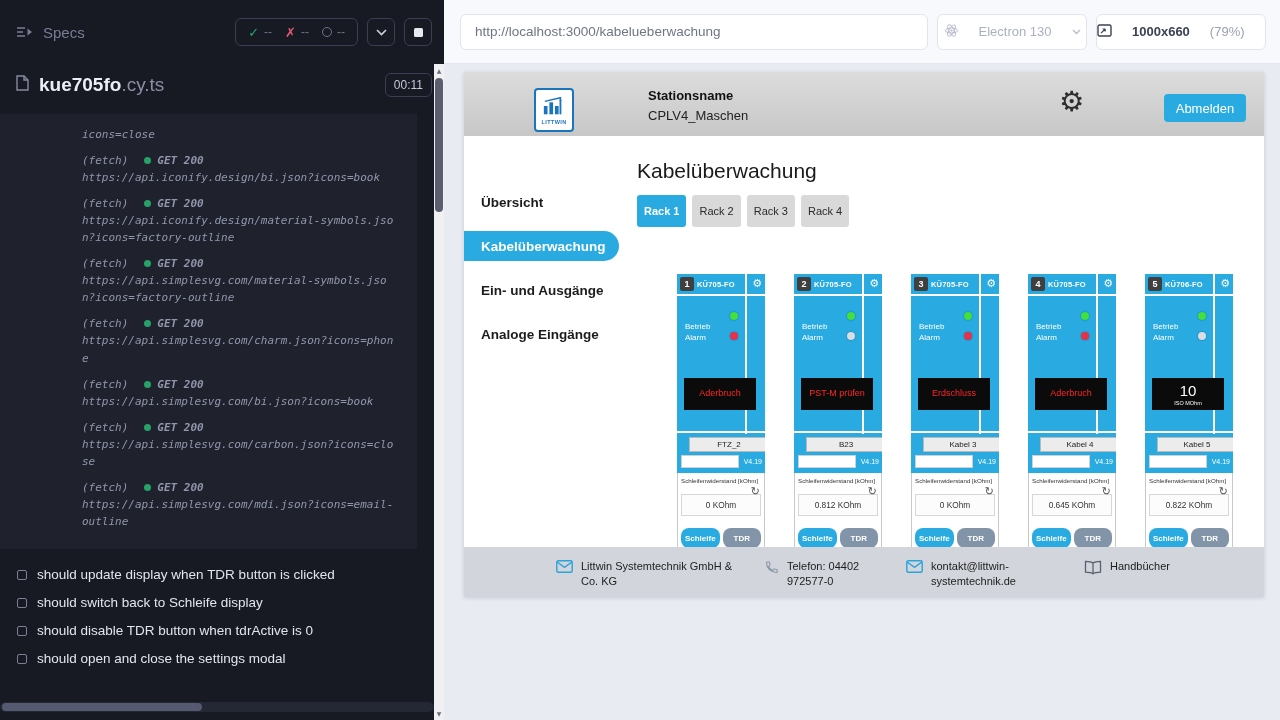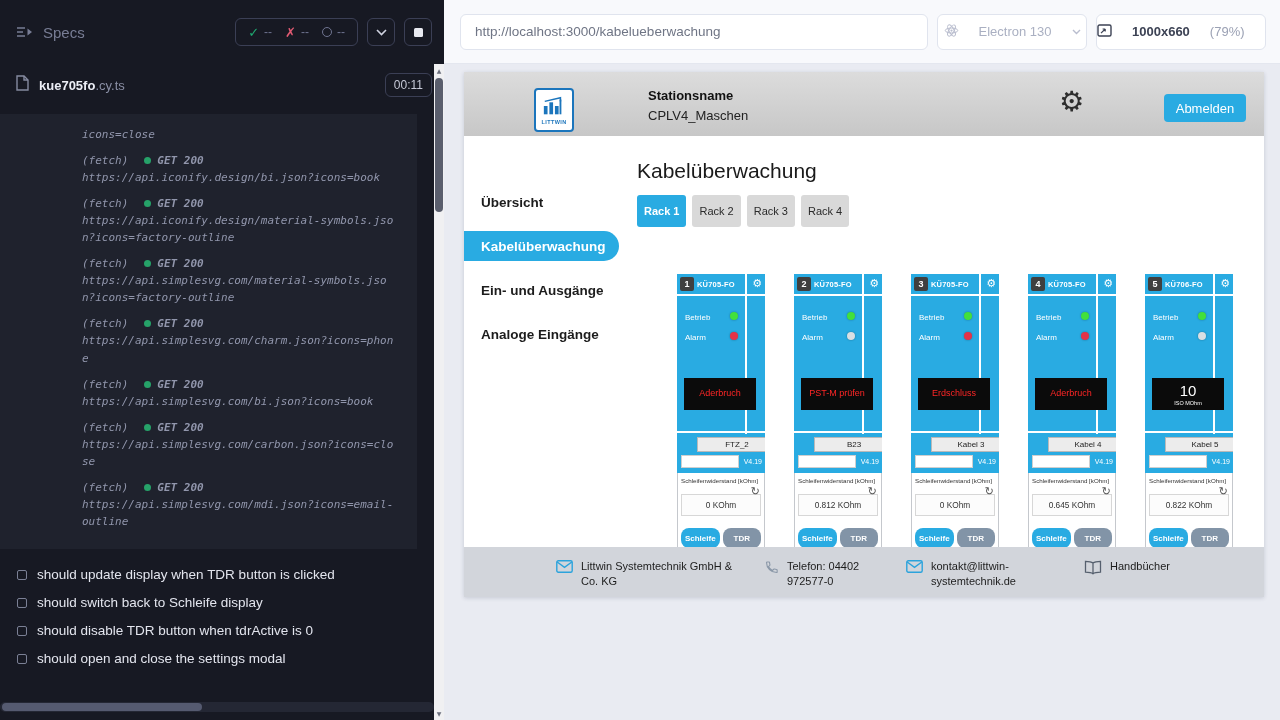--- a/index.html
+++ b/index.html
@@ -11,21 +11,21 @@
   .r-head{height:64px;display:flex;align-items:center;padding:0 12px 0 16px;gap:9px}
   .specs-toggle{display:flex;align-items:center;gap:9px;color:#787d95;font-size:15px;flex:1;cursor:pointer}
   .stats{display:flex;align-items:center;gap:13px;border:1px solid #3b3f55;border-radius:6px;height:28px;padding:0 12px;font-size:12px;color:#6f7490}
   .stat{display:flex;align-items:center;gap:5px}
   .stat .ok{color:#1fa971;font-size:13px}
   .stat .fail{color:#e05a72;font-size:13px}
   .ring{width:10px;height:10px;border:1.5px solid #6f7490;border-radius:50%;display:inline-block}
   .icon-btn{width:28px;height:28px;border:1px solid #3b3f55;border-radius:6px;display:flex;align-items:center;justify-content:center;cursor:pointer}
   .stop-sq{width:9px;height:9px;background:#e8e9f0;border-radius:1.5px}
   .spec-row{height:42px;display:flex;align-items:center;padding:0 12px 0 16px;gap:10px}
-  .spec-name{flex:1;font-size:13px;color:#eceef6;font-weight:700}
+  .spec-name{flex:1;font-size:19px;color:#eceef6;font-weight:700}
   .spec-name .ext{color:#8a8fa5;font-weight:400}
   .timer{border:1px solid #3b3f55;border-radius:6px;height:24px;padding:0 8px;font-size:12px;color:#c5c8d6;display:flex;align-items:center}
   .log{margin:8px 27px 0 0;background:#1f222d;padding:12px 10px 10px 82px}
   .entry{margin-bottom:9px;font-family:"DejaVu Sans Mono",monospace;font-style:italic;font-size:11px;line-height:1.55;color:#9196ac}
   .cmdline{display:flex;align-items:center;gap:16px}
   .status{font-weight:700;display:flex;align-items:center}
   .dotg{width:7px;height:7px;border-radius:50%;background:#26a269;display:inline-block;margin-right:6px}
   .url{word-break:break-all;max-width:316px}
   .tests{margin-top:12px}
   .test{display:flex;align-items:center;gap:10px;height:28px;padding-left:17px;font-size:13.5px;color:#e3e5ee;cursor:pointer}
@@ -69,29 +69,29 @@
   .cards{display:flex;gap:29px;margin:47px 0 0 58px}
   .card-col{width:88px}
 
   .dev{position:relative;width:88px;height:199px;background:#29abe2;overflow:hidden}
   .hl1{position:absolute;left:0;top:20px;width:100%;height:2px;background:#fff}
   .vl{position:absolute;top:0;right:18px;width:2px;height:160px;background:#fff}
   .slot{position:absolute;left:3px;top:3px;width:14px;height:14px;background:#3f3f3f;color:#fff;font-size:9px;font-weight:700;display:flex;align-items:center;justify-content:center;border-radius:2px}
   .model{position:absolute;left:20px;top:6px;font-size:7.5px;font-weight:700;color:#fff;letter-spacing:.2px}
   .dev-gear{position:absolute;right:3px;top:4px;font-size:11px;color:#fff;line-height:1;cursor:pointer}
   .ledlbl{position:absolute;left:8px;font-size:8px;color:#fff}
-  .l1{top:39px}.l2{top:59px}
+  .l1{top:48px}.l2{top:59px}
   .led{position:absolute;left:53px;width:8px;height:8px;border-radius:50%;box-shadow:0 0 2px rgba(0,0,0,.35)}
   .d1{top:38px}.d2{top:58px}
   .display{position:absolute;left:7px;top:104px;width:72px;height:32px;background:#0b0b0b;display:flex;flex-direction:column;align-items:center;justify-content:center;text-align:center;z-index:2}
   .disp-main{font-size:9px;font-weight:400;line-height:1.15}
   .display.big .disp-main{font-size:15px}
   .disp-sub{font-size:5.5px;color:#fff;margin-top:1px}
   .hl2{position:absolute;left:0;top:157px;width:100%;height:2px;background:#fff}
-  .cable{position:absolute;left:20px;top:163px;width:80px;height:15px;background:#ececec;border:1px solid #b9b9b9;font-size:8px;color:#222;display:flex;align-items:center;justify-content:center}
+  .cable{position:absolute;left:12px;top:163px;width:80px;height:15px;background:#ececec;border:1px solid #b9b9b9;font-size:8px;color:#222;display:flex;align-items:center;justify-content:center}
   .wbox{position:absolute;left:4px;top:181px;width:58px;height:13px;background:#fff;border:1px solid #cfcfcf}
   .ver{position:absolute;right:3px;top:184px;font-size:7px;color:#fff}
 
   .panel{position:relative;width:88px;height:82px;background:#fff;border:1px solid #c5c8cd;border-top:none;padding:4px 3px 0 3px}
   .res-label{font-size:6.2px;color:#333}
   .refresh{position:absolute;right:4px;top:13px;font-size:11px;color:#555;line-height:1;cursor:pointer}
   .value{margin-top:10px;width:100%;height:22px;border:1px solid #d7d7d7;background:#fcfcfc;font-size:8.3px;color:#333;display:flex;align-items:center;justify-content:center}
   .btns{display:flex;gap:3px;margin-top:12px}
   .btn-s,.btn-t{flex:1;height:20px;color:#fff;font-size:8px;font-weight:700;display:flex;align-items:center;justify-content:center;border-radius:8px;cursor:pointer}
   .btn-s{background:#29abe2}

